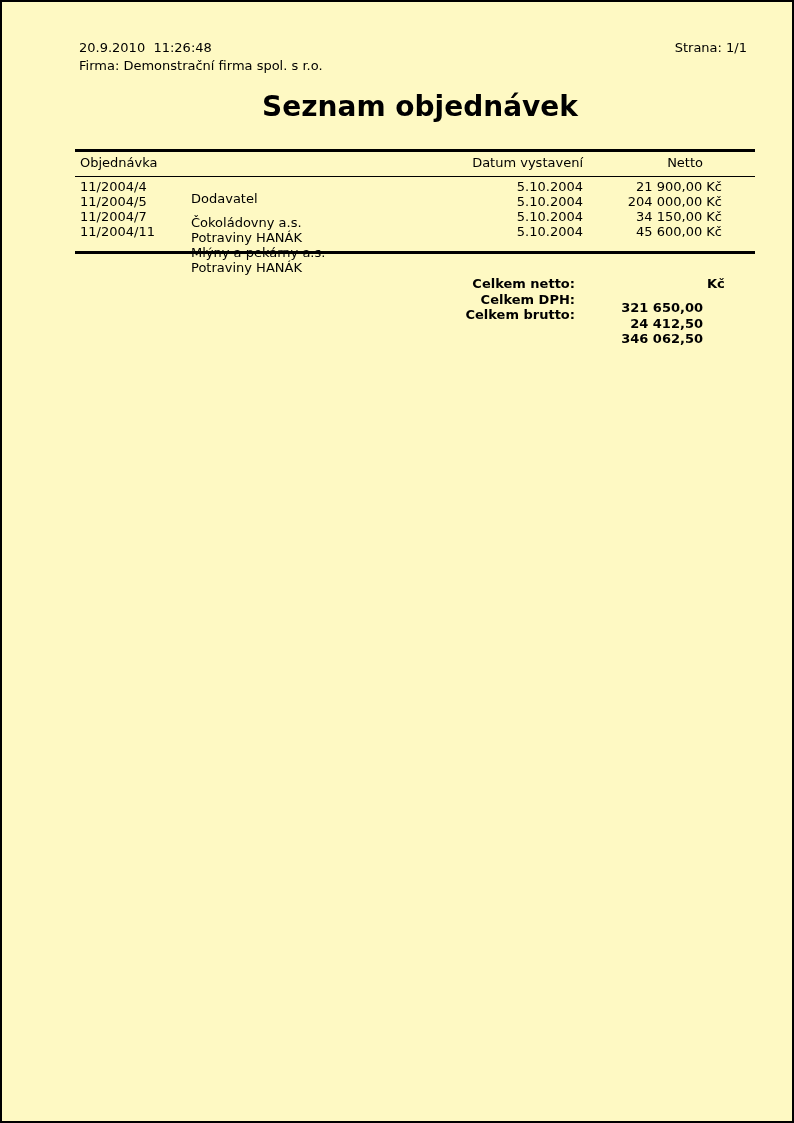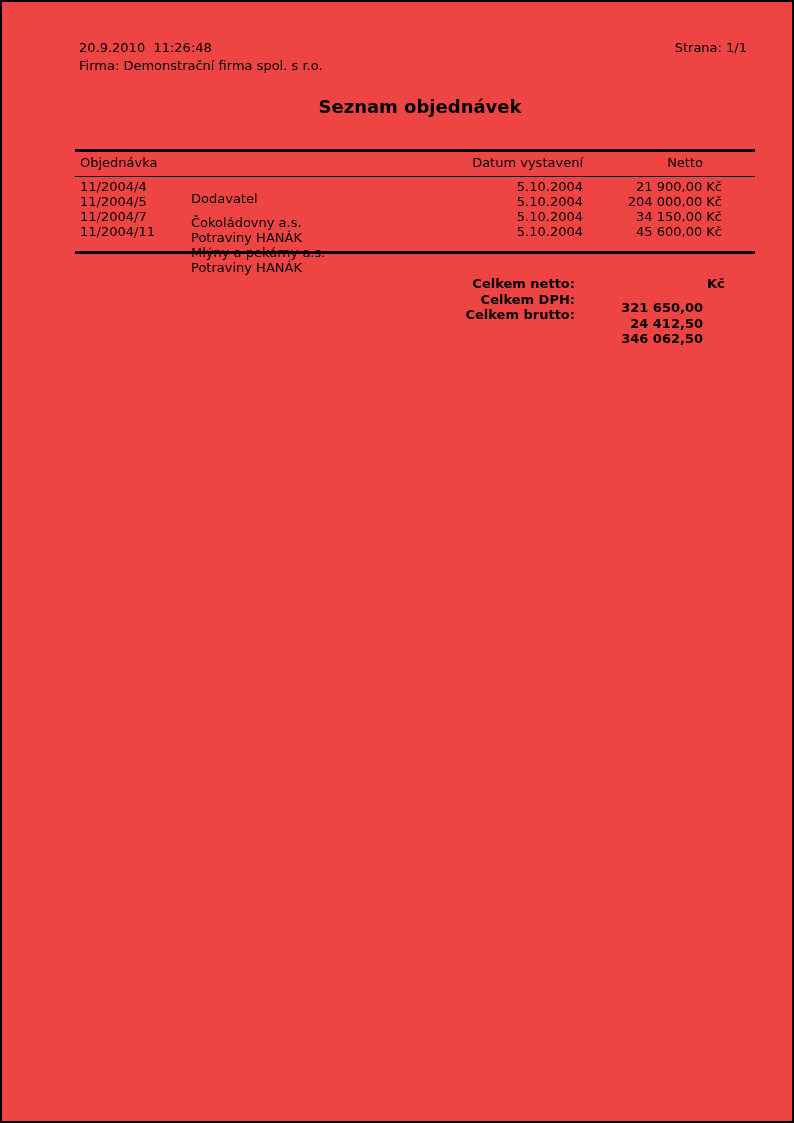--- a/index.html
+++ b/index.html
@@ -5,41 +5,41 @@
   html, body {
     margin: 0;
     padding: 0;
     background: #ffffff;
   }
   .page {
     position: relative;
     width: 794px;
     height: 1123px;
     box-sizing: border-box;
-    background: #ef4444;
+    background: #fef9c3;
     border: 2px solid #000000;
     font-family: "DejaVu Sans", "Liberation Sans", sans-serif;
     font-size: 13px;
     line-height: 15px;
     color: #000000;
     overflow: hidden;
   }
   .abs { position: absolute; white-space: pre; }
 
   
   .datetime { left: 77px; top: 38px; }
   .company  { left: 77px; top: 56px; }
   .strana   { right: 45px; top: 38px; }
 
   
   .title {
     left: 0; right: 0; top: 90px;
     margin: 0;
     text-align: center;
-    font-size: 18px;
+    font-size: 28px;
     line-height: 30px;
     font-weight: bold;
     padding-left: 46px;
   }
 
   
   .rule { position: absolute; left: 73px; width: 680px; background: #000000; }
   .rule-top    { top: 147px; height: 3px; }
   .rule-head   { top: 174px; height: 1px; }
   .rule-bottom { top: 249px; height: 3px; }

